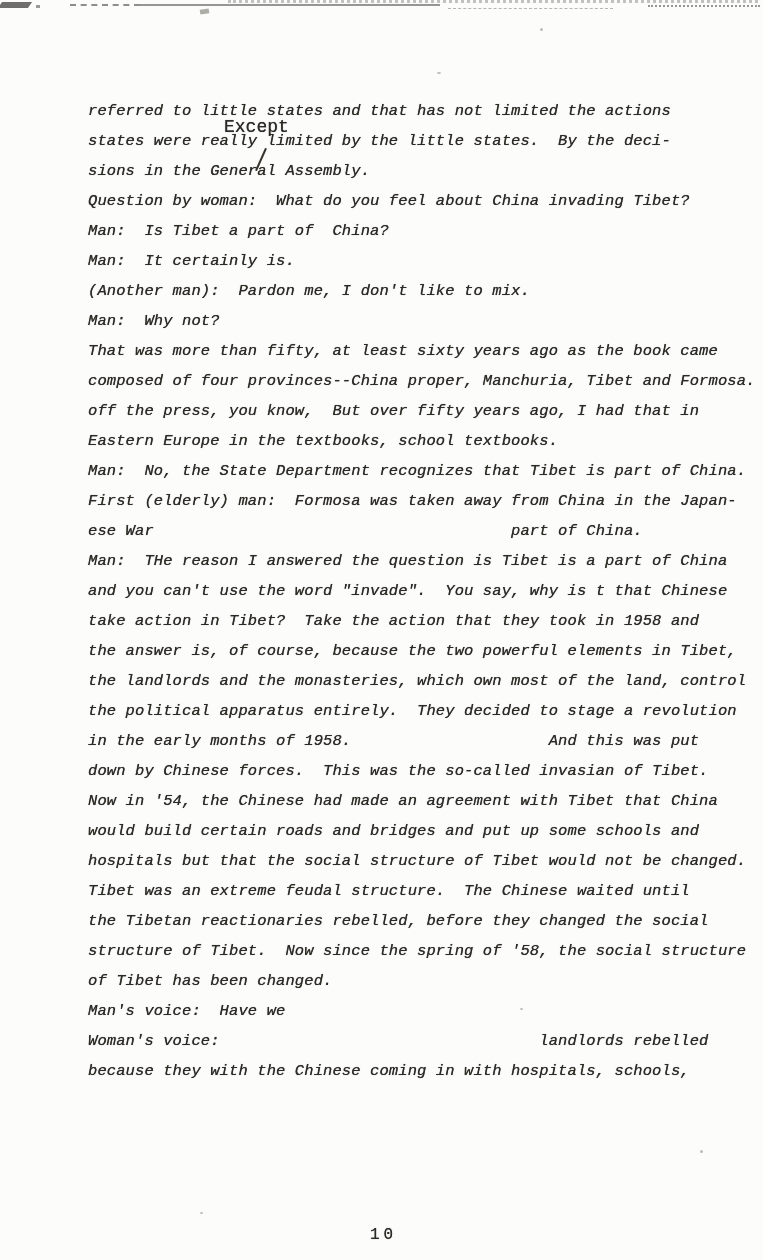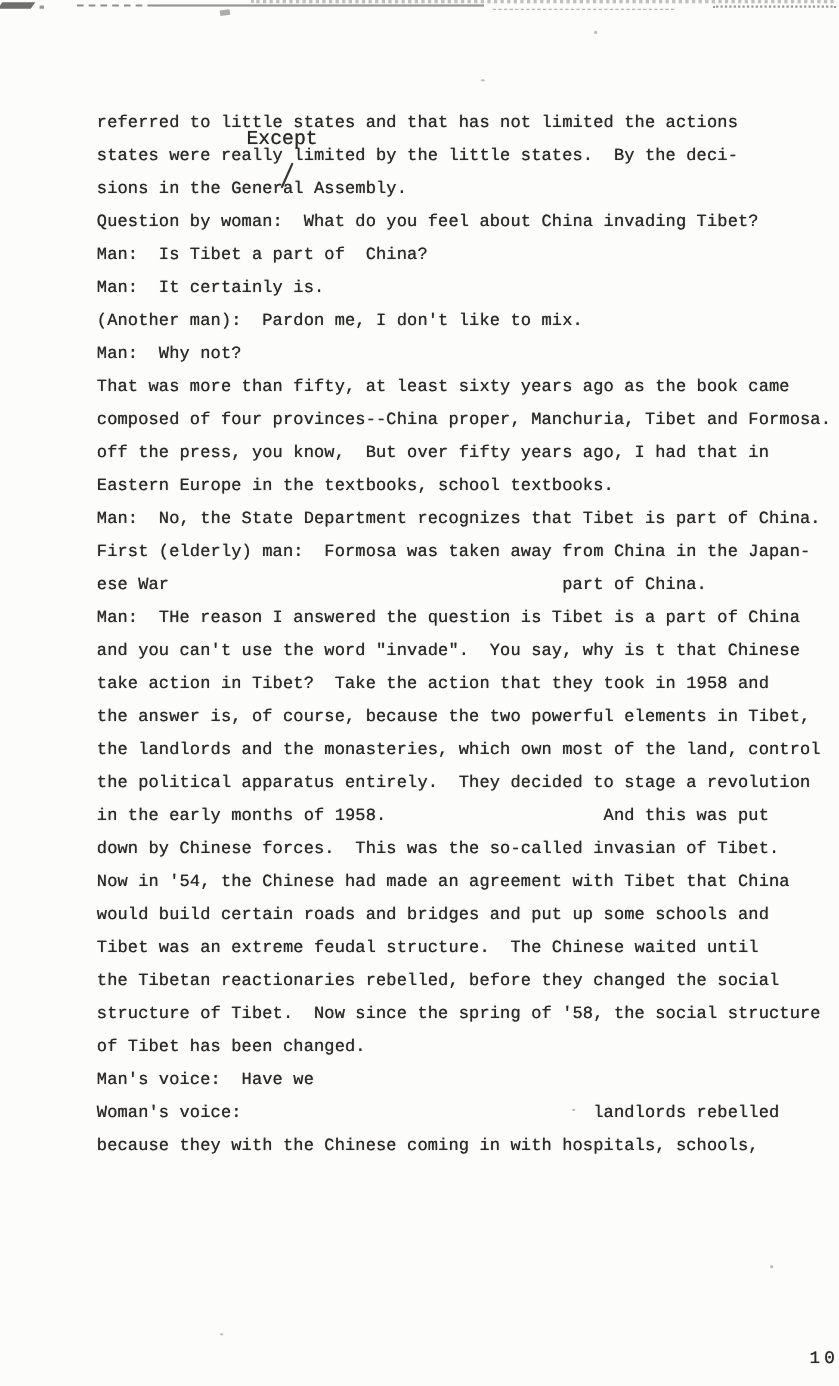--- a/index.html
+++ b/index.html
@@ -21,20 +21,21 @@
     left: 88px;
     top: 96px;
     font-size: 15.5px;
   }
   .line {
     height: 30px;
     line-height: 30px;
     white-space: pre;
     letter-spacing: 0.1px;
     text-shadow: 0 0 0.7px rgba(44, 42, 37, 0.9);
+    font-style: italic;
   }
   .insertion {
     position: absolute;
     left: 224px;
     top: 119px;
     font-size: 18px;
     line-height: 16px;
     white-space: pre;
     text-shadow: 0 0 0.7px rgba(44, 42, 37, 0.9);
   }
@@ -46,21 +47,21 @@
     height: 25px;
     background: #39362f;
     border-radius: 1px;
     transform: rotate(24deg);
   }
   .page-number {
     position: absolute;
     left: 0;
     top: 1226px;
     width: 100%;
-    text-align: right;
+    text-align: center;
     font-size: 16px;
     letter-spacing: 4px;
     text-indent: 4px;
     text-shadow: 0 0 0.7px rgba(44, 42, 37, 0.9);
   }
   
   .artifact { position: absolute; }
   .a-blob   { left: 0;    top: 2px;  width: 30px;  height: 6px; background: #565550; transform: skewX(-35deg); opacity: 0.85; }
   .a-dash1  { left: 70px; top: 4px;  width: 70px;  border-top: 2px dashed #8d8d89; }
   .a-solid  { left: 140px; top: 4px; width: 300px; border-top: 2px solid #7d7d78; opacity: 0.8; }
@@ -117,20 +118,21 @@
       <div class="line">Man:  THe reason I answered the question is Tibet is a part of China</div>
       <div class="line">and you can't use the word "invade".  You say, why is t that Chinese</div>
       <div class="line">take action in Tibet?  Take the action that they took in 1958 and</div>
       <div class="line">the answer is, of course, because the two powerful elements in Tibet,</div>
       <div class="line">the landlords and the monasteries, which own most of the land, control</div>
       <div class="line">the political apparatus entirely.  They decided to stage a revolution</div>
       <div class="line">in the early months of 1958.                     And this was put</div>
       <div class="line">down by Chinese forces.  This was the so-called invasian of Tibet.</div>
       <div class="line">Now in '54, the Chinese had made an agreement with Tibet that China</div>
       <div class="line">would build certain roads and bridges and put up some schools and</div>
+      <div class="line">hospitals but that the social structure of Tibet would not be changed.</div>
       <div class="line">Tibet was an extreme feudal structure.  The Chinese waited until</div>
       <div class="line">the Tibetan reactionaries rebelled, before they changed the social</div>
       <div class="line">structure of Tibet.  Now since the spring of '58, the social structure</div>
       <div class="line">of Tibet has been changed.</div>
       <div class="line">Man's voice:  Have we</div>
       <div class="line">Woman's voice:                                  landlords rebelled</div>
       <div class="line">because they with the Chinese coming in with hospitals, schools,</div>
     </div>
 
   <div class="page-number">10</div>

